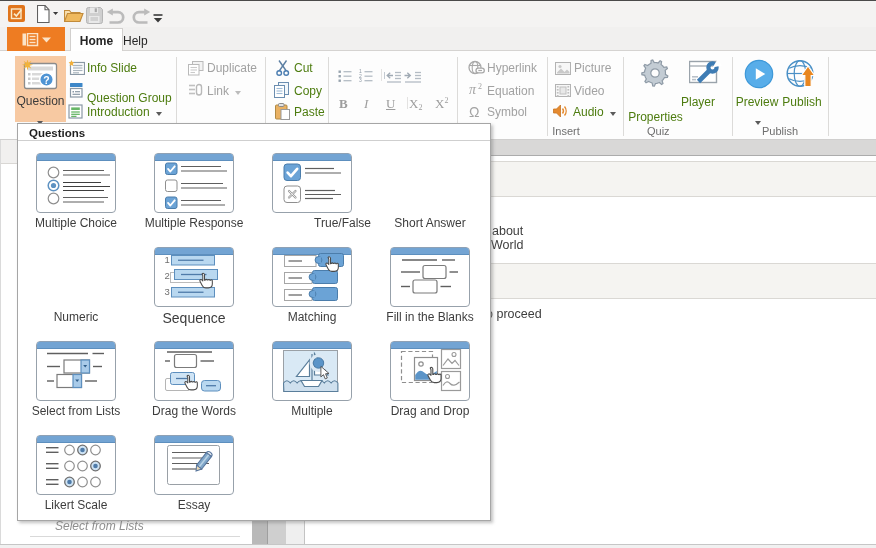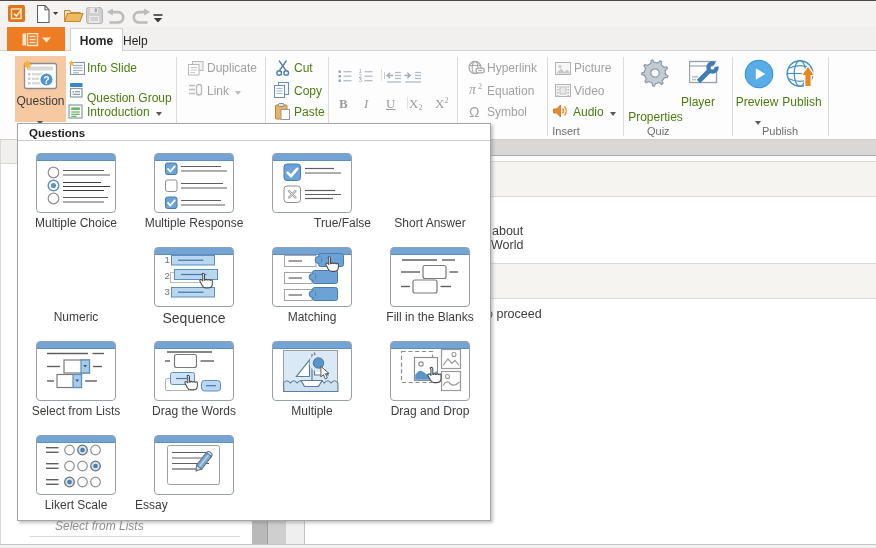--- a/index.html
+++ b/index.html
@@ -496,13 +496,13 @@
         <line x1="18" y1="23" x2="55" y2="23" stroke="#5f5f5f" stroke-width="1.2"></line>
         <line x1="18" y1="28.5" x2="55" y2="28.5" stroke="#5f5f5f" stroke-width="1.2"></line>
         <line x1="18" y1="34" x2="48" y2="34" stroke="#5f5f5f" stroke-width="1.2"></line>
         <g transform="rotate(38 48 28)">
           <rect x="45" y="17" width="6.5" height="16" fill="#7fa6c8" stroke="#55739b" stroke-width="1"></rect>
           <line x1="48.2" y1="17" x2="48.2" y2="33" stroke="#b9d2e6" stroke-width="1.6"></line>
           <path d="M45,33 h6.5 l-3.25,5 z" fill="#e8d9b8" stroke="#55739b" stroke-width="1"></path>
           <path d="M45,17 a3.2,2.6 0 0 1 6.5,0 z" fill="#e9eef3" stroke="#55739b" stroke-width="1"></path>
         </g>
       </svg></div>
-<div style="position:absolute;left:135px;top:498px;width:118px;font-size:12px;color:#3d3d3d">Essay</div>
+<div style="position:absolute;left:135px;top:498px;width:118px;text-align:center;font-size:12px;color:#3d3d3d">Essay</div>
 </div>
 </body></html>

